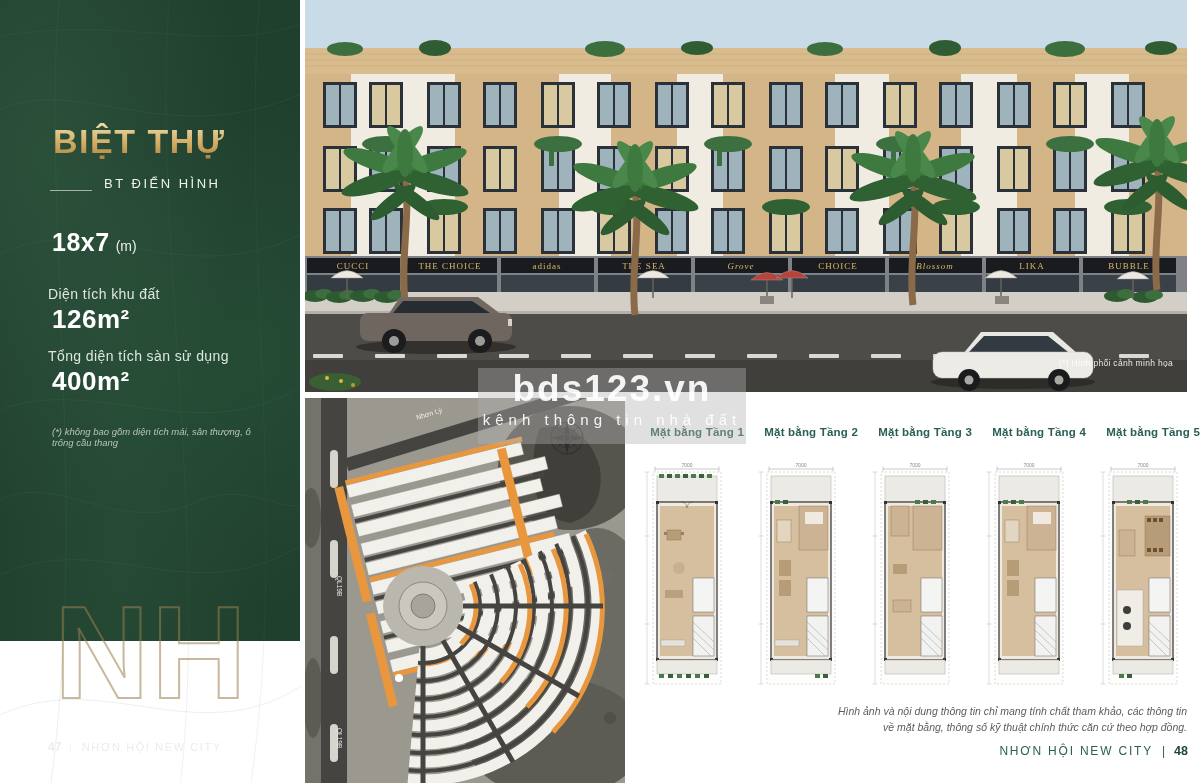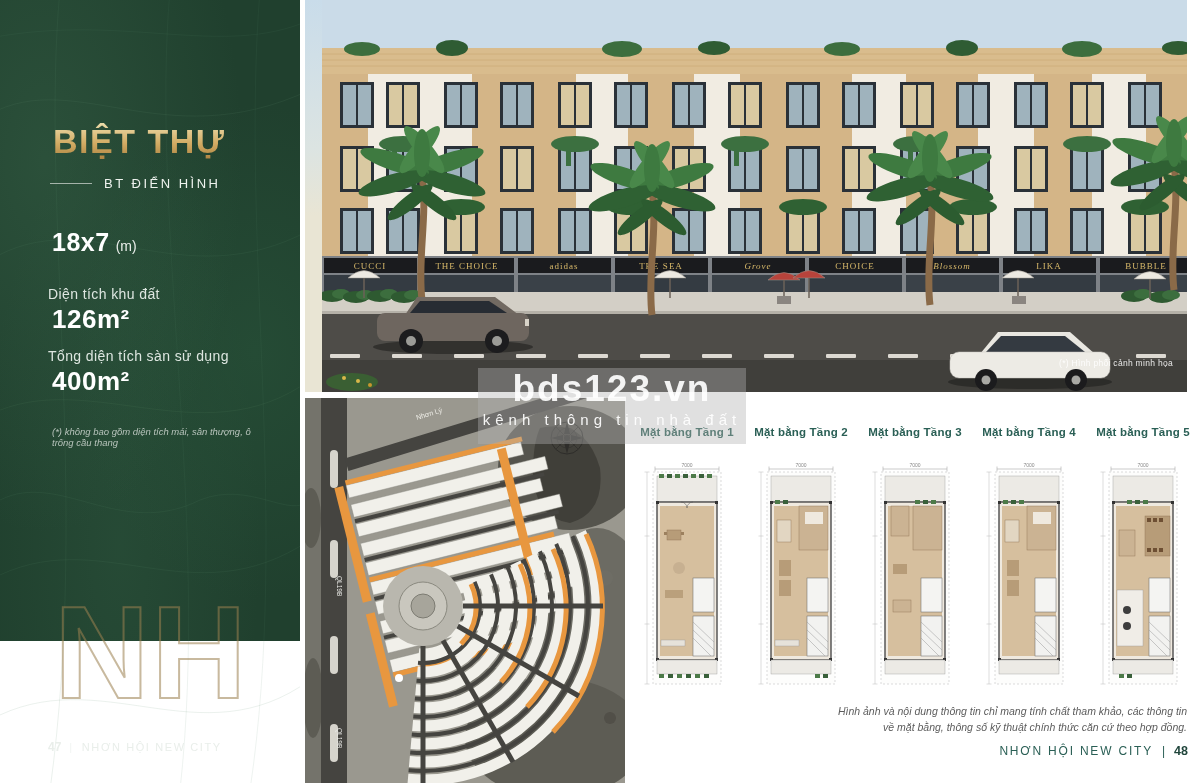--- a/index.html
+++ b/index.html
@@ -12,56 +12,56 @@
     background:
       radial-gradient(ellipse at 15% 25%, rgba(72,122,90,.28), transparent 55%),
       radial-gradient(ellipse at 85% 55%, rgba(46,96,66,.35), transparent 50%),
       radial-gradient(ellipse at 40% 85%, rgba(60,110,80,.22), transparent 55%),
       #20402e; }
   .sidebar-texture { position:absolute; inset:0; pointer-events:none; }
   .sb-title { position:absolute; left:53px; top:122px; font-size:34px; font-weight:bold; letter-spacing:1.5px;
     color:#cda964;
     background:linear-gradient(180deg,#eedfae 0%,#d2ab63 55%,#a87f3e 100%);
     -webkit-background-clip:text; background-clip:text; -webkit-text-fill-color:transparent; }
-  .sb-subrow { position:absolute; left:50px; top:176px; display:flex; align-items:center; }
+  .sb-subrow { position:absolute; left:50px; top:176px; display:flex; align-items:flex-end; }
   .sb-dash { display:inline-block; width:42px; height:1px; background:#cfd6d0; opacity:.75; margin-right:12px; }
   .sb-subtitle { font-size:13px; letter-spacing:2.5px; color:#eef2ee; }
   .sb-size { position:absolute; left:52px; top:228px; color:#ffffff; }
   .sb-size .big { font-size:25px; font-weight:bold; letter-spacing:.5px; }
   .sb-size .unit { font-size:14px; font-weight:normal; margin-left:6px; color:#e9eeea; }
   .sb-label { position:absolute; left:48px; font-size:14px; color:#dde6e0; letter-spacing:.4px; }
   .sb-value { position:absolute; left:52px; font-size:26px; font-weight:bold; color:#ffffff; letter-spacing:.5px; }
   .lbl1 { top:286px; } .val1 { top:304px; }
   .lbl2 { top:348px; } .val2 { top:366px; }
   .sb-footnote { position:absolute; left:52px; top:426px; width:220px; font-size:9.5px; font-style:italic; color:#b7c3bb; }
   .sb-monogram { position:absolute; left:48px; top:566px; opacity:.55; }
   .sb-footer { position:absolute; left:48px; top:740px; font-size:11px; color:#e9eeea; letter-spacing:1.6px; }
   .sb-footer .pg { font-weight:bold; font-size:12px; letter-spacing:0; }
   .sb-footer .sep { margin:0 8px; opacity:.6; }
 
   
   .render { position:absolute; left:305px; top:0; width:882px; height:392px; overflow:hidden;
-    background:linear-gradient(180deg,#c9dcea 0%,#dce4e2 38%,#e9e5d4 55%);padding-left:17px; }
+    background:linear-gradient(180deg,#c9dcea 0%,#dce4e2 38%,#e9e5d4 55%); }
   .render svg { display:block; }
   .render-caption { position:absolute; right:14px; top:358px; font-size:8.5px; 
     color:rgba(255,255,255,.88); letter-spacing:.3px; }
 
   
   .watermark { position:absolute; left:478px; top:368px; width:268px; height:76px; z-index:6;
     background:rgba(178,178,178,.40); display:flex; flex-direction:column; align-items:center;
     justify-content:flex-start; pointer-events:none; }
   .wm-title { font-size:37px; font-weight:bold; color:rgba(255,255,255,.92); letter-spacing:2px; line-height:42px; }
   .wm-tag { font-size:15px; color:rgba(255,255,255,.92); letter-spacing:5px; line-height:20px; }
 
   
   .masterplan { position:absolute; left:305px; top:398px; width:320px; height:385px; overflow:hidden; background:#98968f; }
 
   
   .tabs { position:absolute; left:630px; top:426px; width:570px; height:18px; display:flex; z-index:2; }
-  .tab { width:114px; text-align:center; font-size:11.5px; font-weight:bold; color:#2a5f55; letter-spacing:.2px; }
+  .tab { width:114px; text-align:right; font-size:11.5px; font-weight:bold; color:#2a5f55; letter-spacing:.2px; }
   .plans { position:absolute; left:630px; top:460px; width:570px; height:236px; display:flex; }
   .plan-cell { width:114px; display:flex; justify-content:center; }
 
   
   .disclaimer { position:absolute; right:13px; top:704px; width:440px; text-align:right;
     font-size:10.5px; font-style:italic; color:#5c5c5c; line-height:1.5; }
   .footer-right { position:absolute; right:12px; top:744px; font-size:12px; color:#2a5f55; letter-spacing:1.8px; }
   .footer-right .sep { margin:0 9px; letter-spacing:0; }
   .footer-right .pg { font-weight:bold; color:#21463c; letter-spacing:0; font-size:12.5px; }
 </style>

